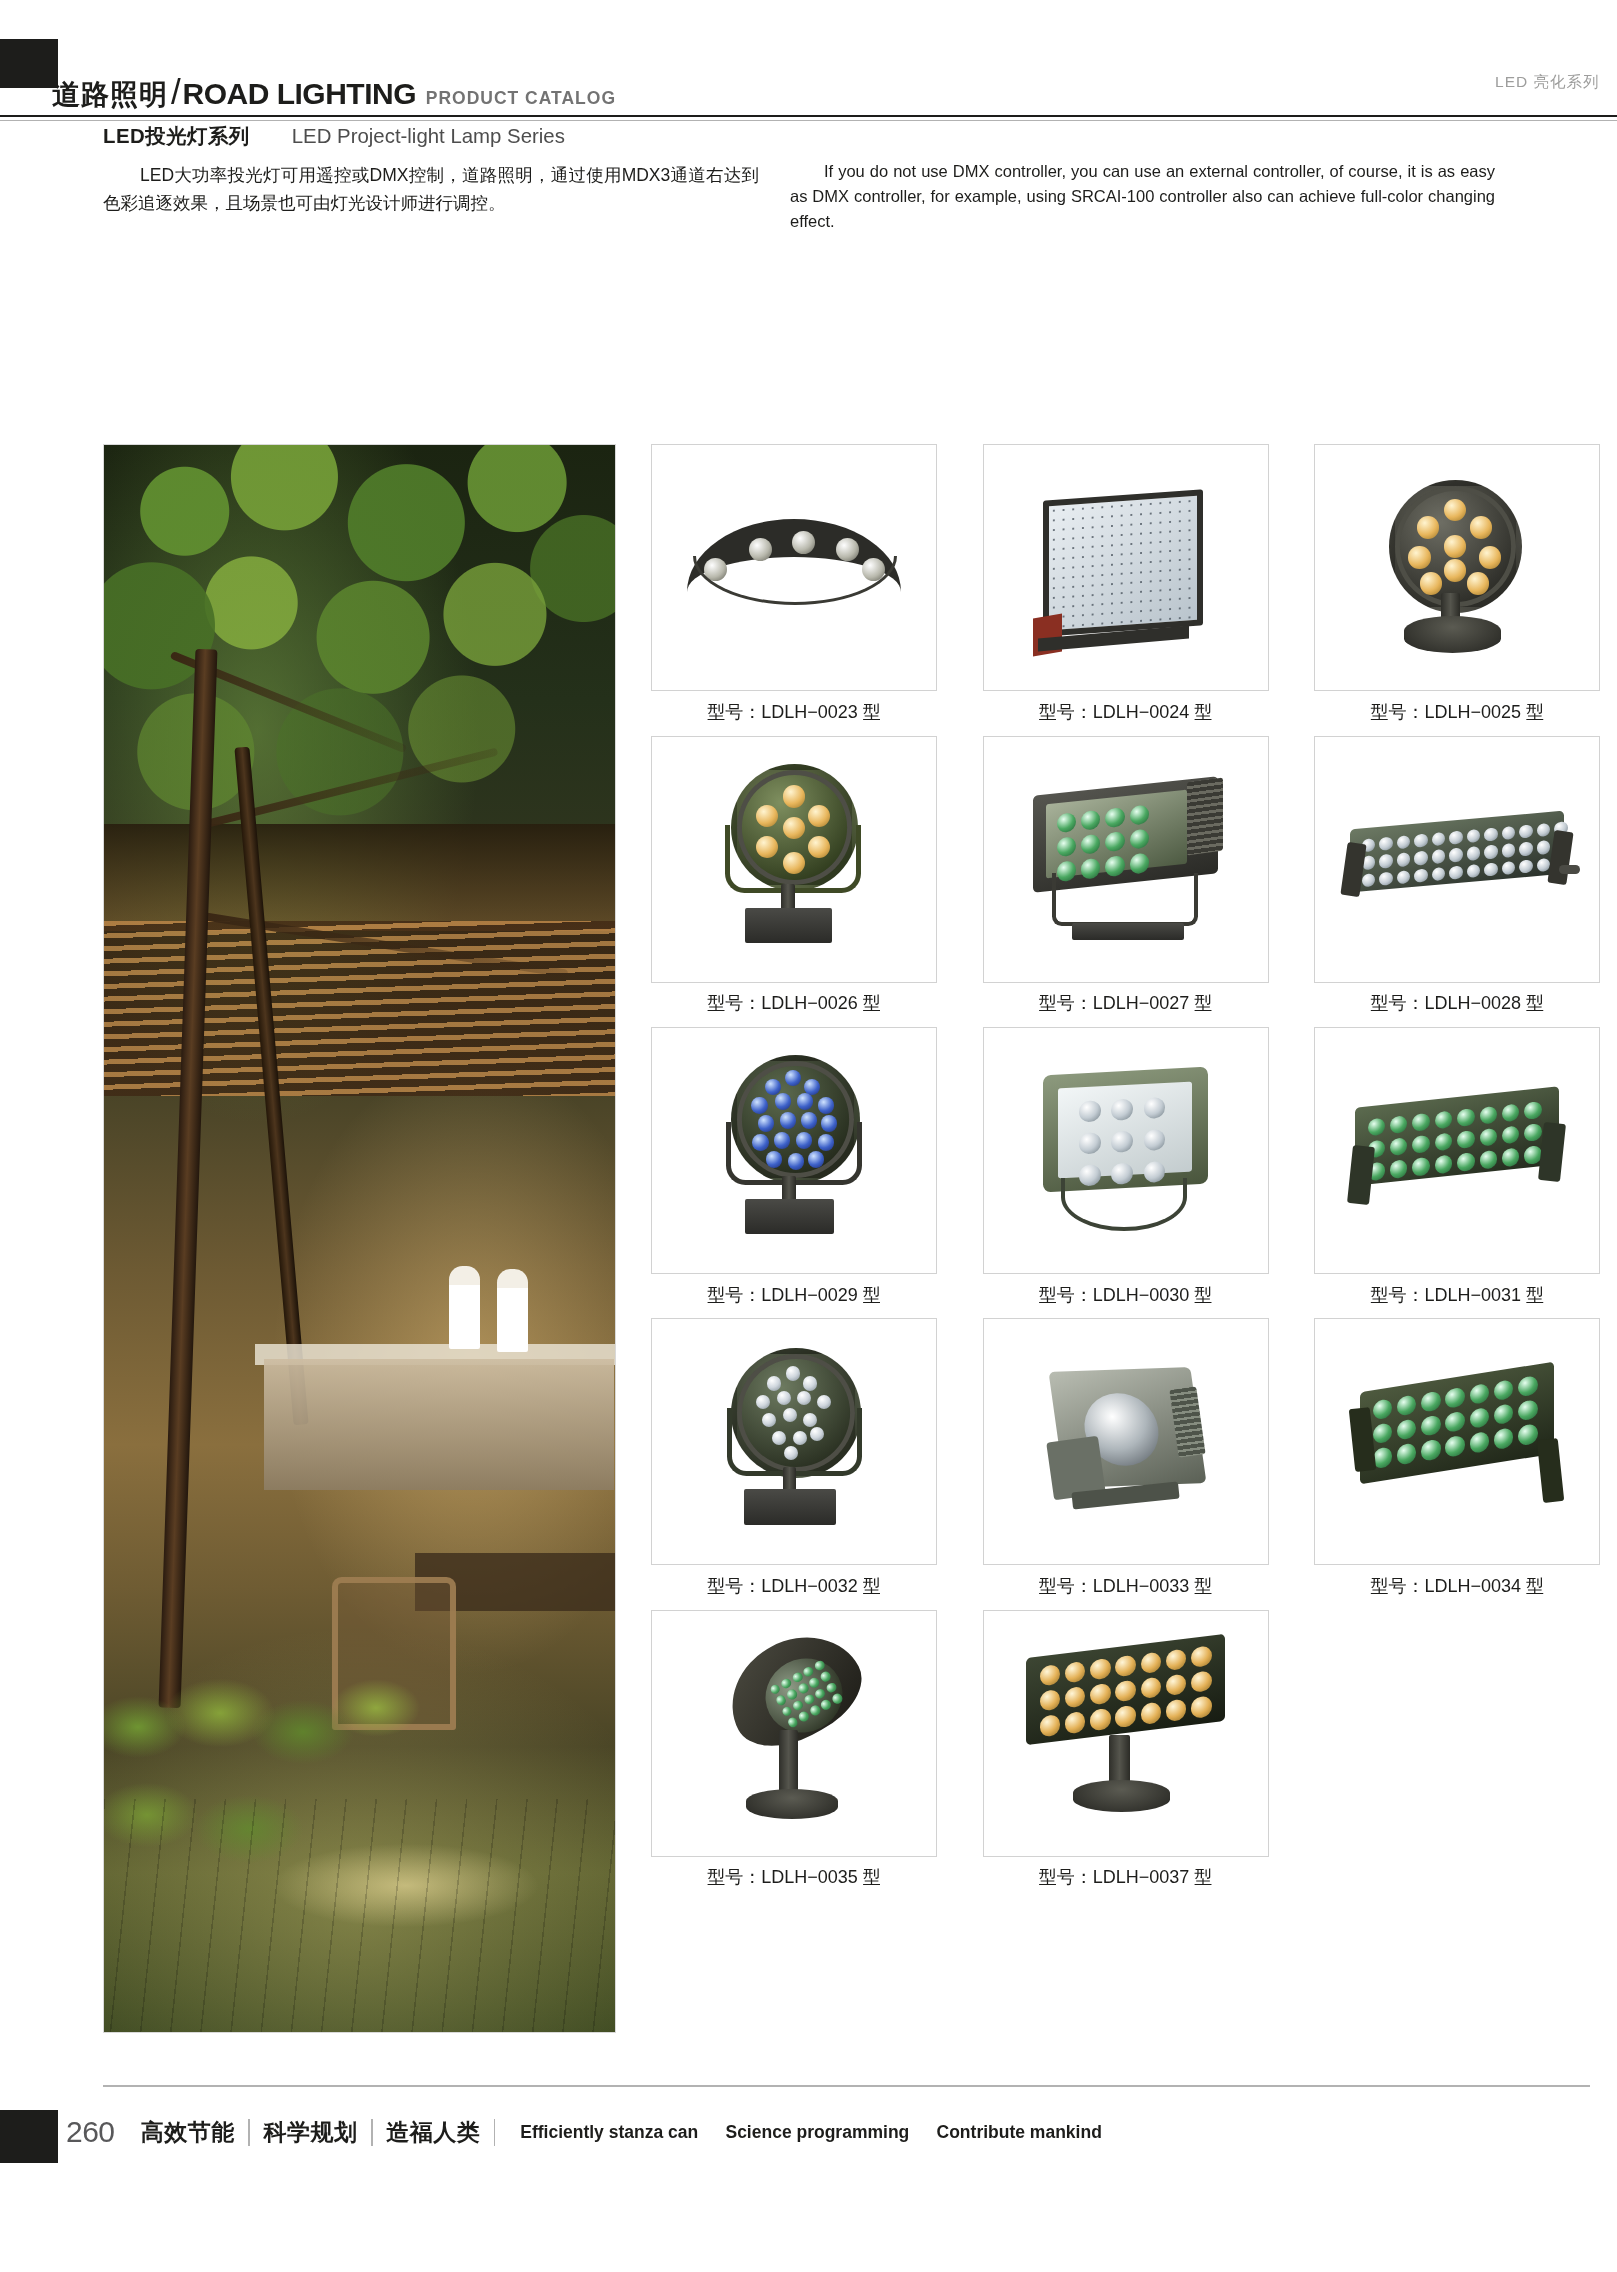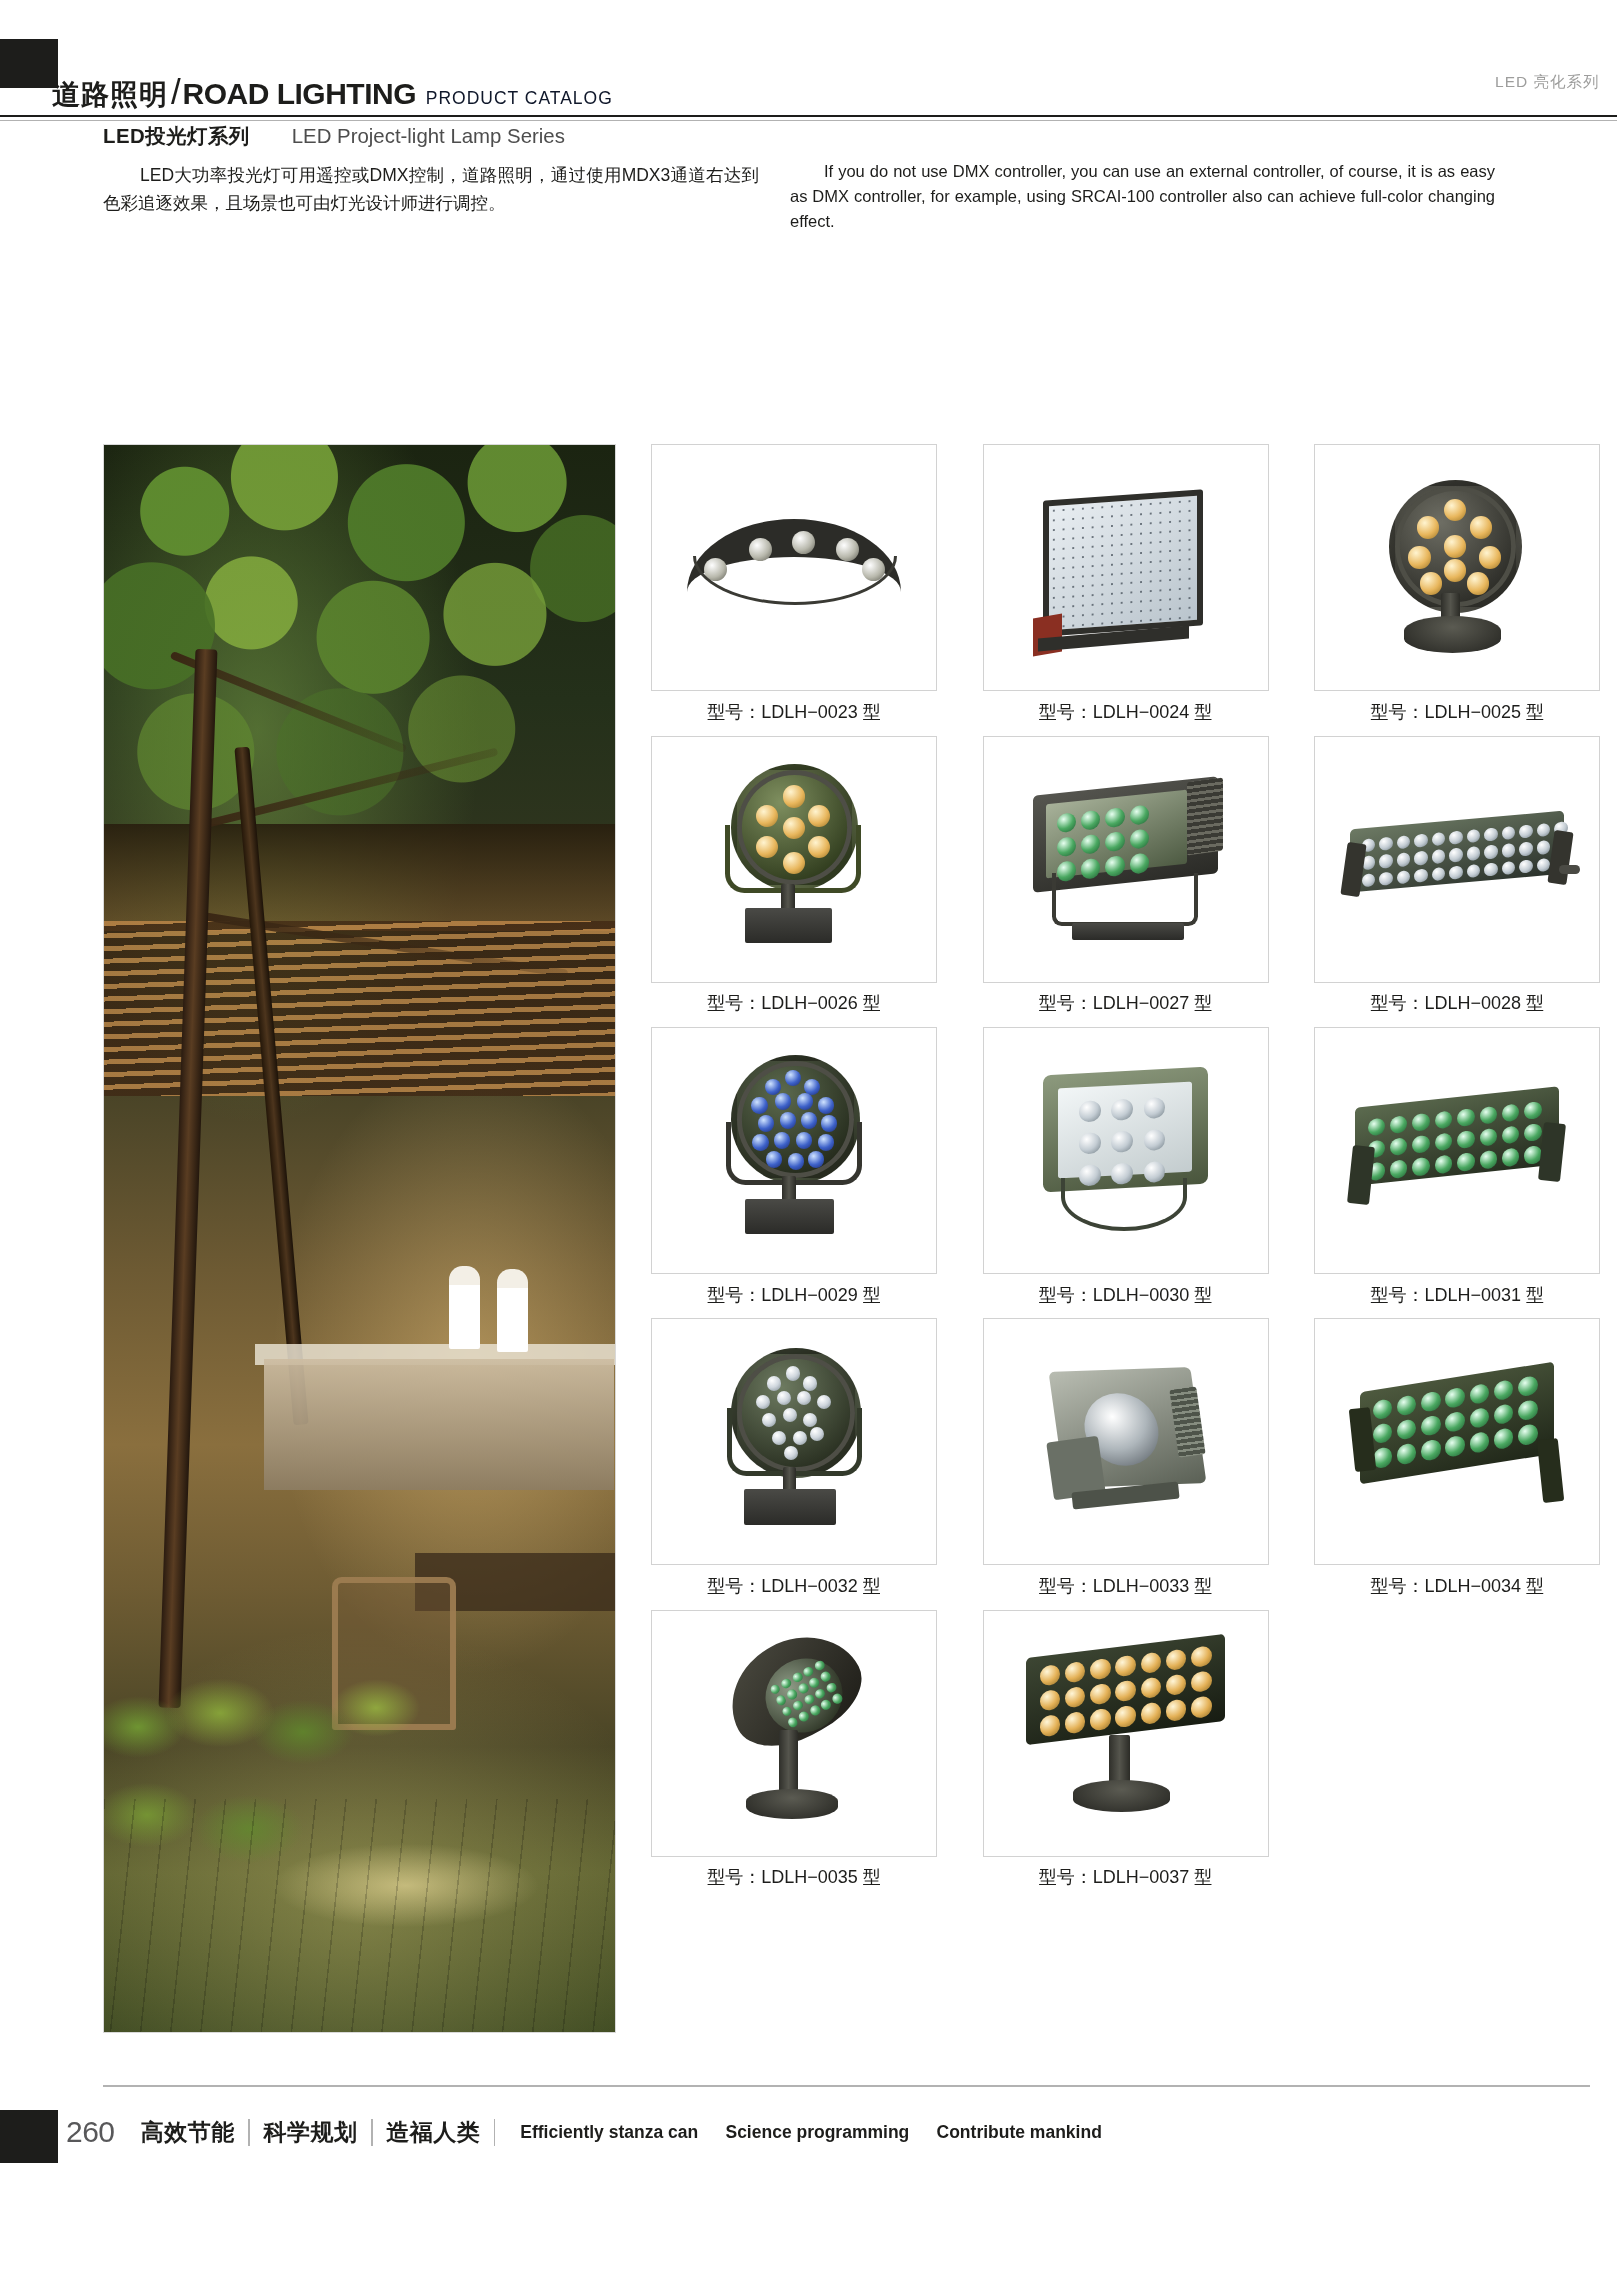--- a/index.html
+++ b/index.html
@@ -62,24 +62,24 @@
     margin: 0 1.9px 0 2.9px;
   }
   .header-title .en {
     font-size: 30px;
     font-weight: bold;
     letter-spacing: -0.5px;
     color: #1d1d1b;
   }
   .header-title .sub {
     font-size: 17.5px;
-    color: #0f172a;
+    color: #737373;
     letter-spacing: 1px;
     margin-left: 9.7px;
-    font-weight: normal;
+    font-weight: bold;
   }
   .header-right {
     position: absolute;
     right: 0;
     top: 47px;
     width: 486px;
     text-align: right;
     padding-right: 17.5px;
     box-sizing: border-box;
   }

